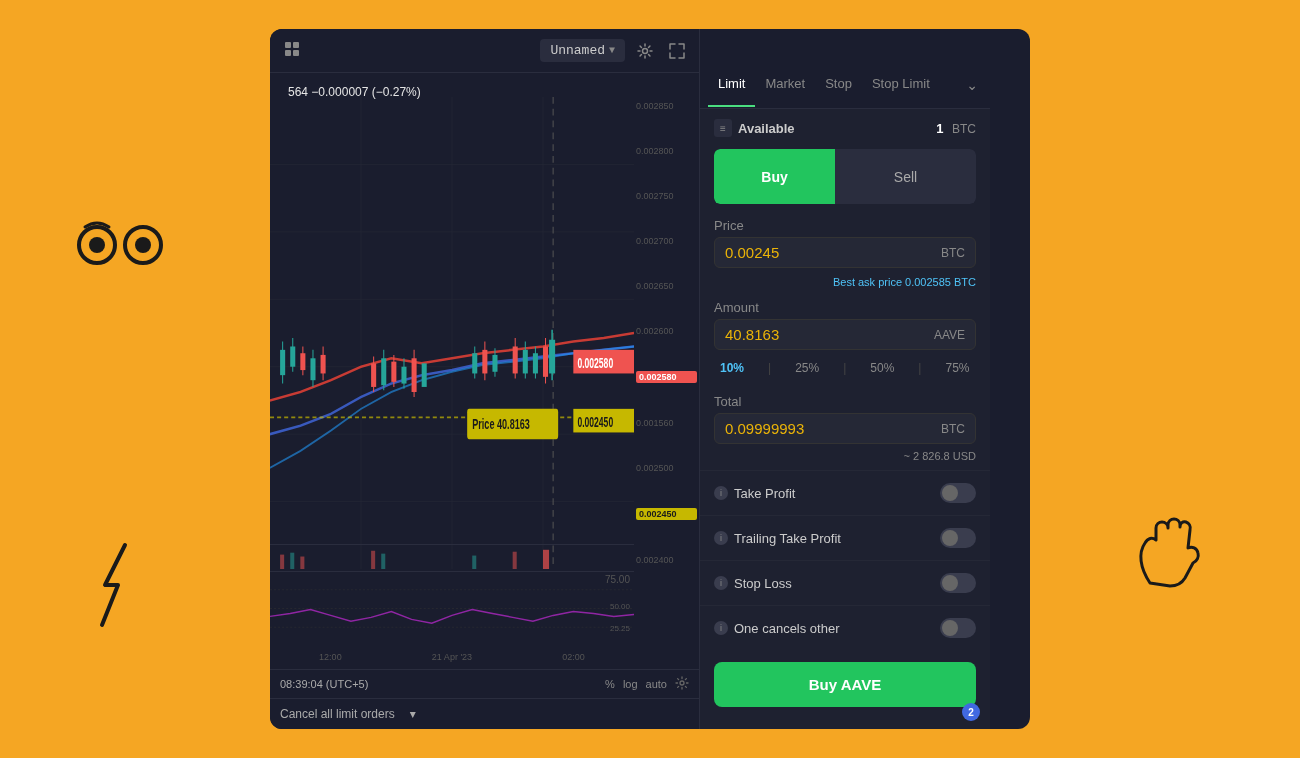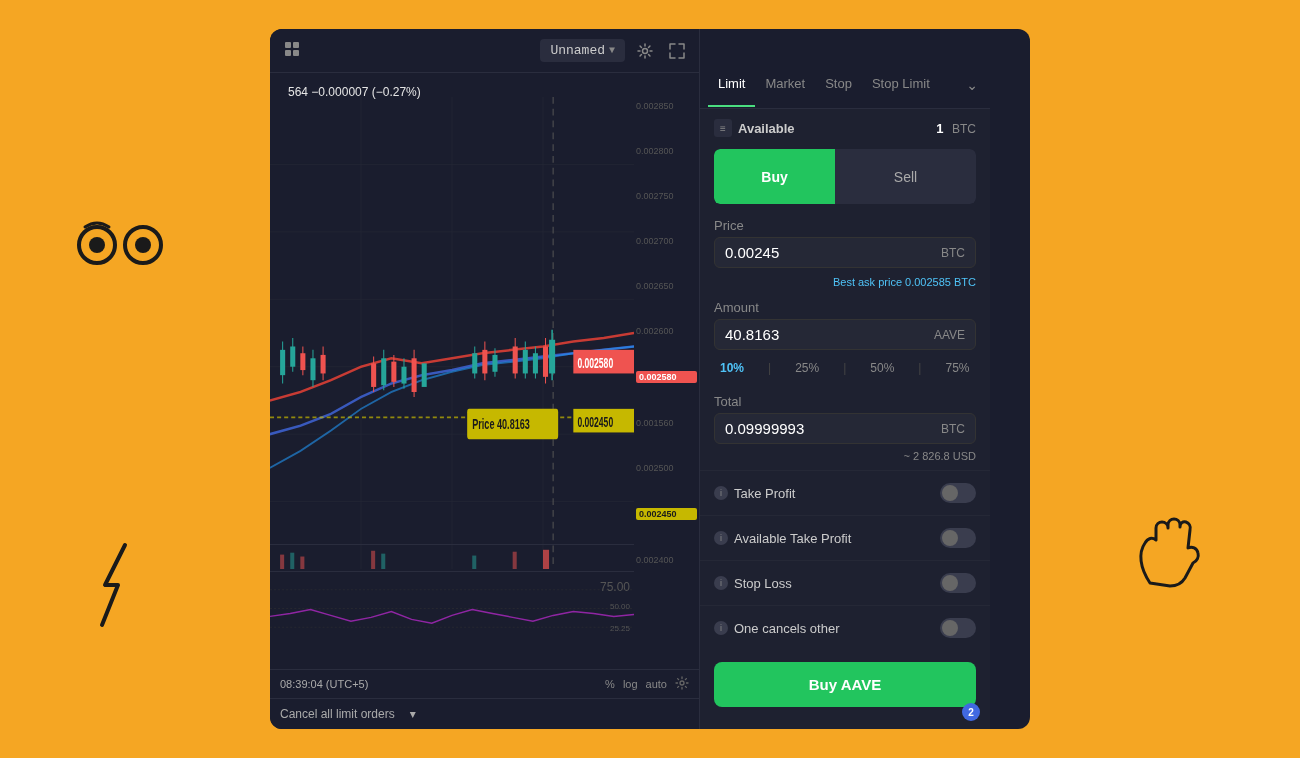--- a/index.html
+++ b/index.html
@@ -284,21 +284,21 @@
       align-items: center;
       background: #252836;
       border-radius: 6px;
       padding: 6px 10px;
       border: 1px solid #333;
     }
     .field-input {
       flex: 1;
       background: none;
       border: none;
-      color: #ffffff;
+      color: #eab308;
       font-size: 15px;
       outline: none;
     }
     .field-currency {
       font-size: 12px;
       color: #888;
       margin-left: 6px;
     }
 
     .best-ask {
@@ -565,31 +565,36 @@
           <rect x="100" y="6" width="4" height="19" fill="#ef5350" opacity="0.5"></rect>
           <rect x="110" y="9" width="4" height="16" fill="#26a69a" opacity="0.5"></rect>
           <rect x="200" y="11" width="4" height="14" fill="#26a69a" opacity="0.5"></rect>
           <rect x="240" y="7" width="4" height="18" fill="#ef5350" opacity="0.5"></rect>
           <rect x="270" y="5" width="6" height="20" fill="#ef5350" opacity="0.7"></rect>
         </svg>
       </div>
 
       <div style="position:absolute;left:0;bottom:24px;right:65px;height:74px;border-top:1px solid #2a2d3e;">
         
-        <div style="position:absolute;right:4px;top:8px;font-size:12px;color:#555;">75.00</div>
+        <div style="position:absolute;right:4px;top:2px;font-size:10px;color:#555;">75.00</div>
         <div style="position:absolute;right:4px;top:30px;font-size:8px;color:#555;">50.00</div>
         <div style="position:absolute;right:4px;bottom:12px;font-size:8px;color:#555;">25.25</div>
         <svg width="100%" height="100%" viewBox="0 0 360 74" preserveAspectRatio="none">
           <line x1="0" y1="18" x2="360" y2="18" stroke="#333" stroke-width="0.5" stroke-dasharray="2,2"></line>
           <line x1="0" y1="37" x2="360" y2="37" stroke="#333" stroke-width="0.5" stroke-dasharray="2,2"></line>
           <line x1="0" y1="56" x2="360" y2="56" stroke="#333" stroke-width="0.5" stroke-dasharray="2,2"></line>
           <polyline points="0,45 20,42 40,38 60,44 80,50 100,46 120,40 140,48 160,52 180,44 200,38 220,42 240,46 260,50 280,44 300,40 320,42 340,45 360,43" fill="none" stroke="#9c27b0" stroke-width="1.5" opacity="0.9"></polyline>
         </svg>
       </div>
 
+      <div style="position:absolute;bottom:0;left:0;right:65px;height:24px;display:flex;align-items:center;justify-content:space-around;padding:0 4px;">
+        <span style="font-size:9px;color:#555;">12:00</span>
+        <span style="font-size:9px;color:#555;">21 Apr '23</span>
+        <span style="font-size:9px;color:#555;">02:00</span>
+      </div>
 
     </div>
 
     <div class="chart-footer">
       <span class="time-utc">08:39:04 (UTC+5)</span>
       <div class="chart-footer-icons">
         <span>%</span>
         <span>log</span>
         <span>auto</span>
         <span>
@@ -679,21 +684,21 @@
       <div class="toggle-label-row">
         <div class="toggle-info">i</div>
         <span>Take Profit</span>
       </div>
       <div class="toggle-switch"></div>
     </div>
 
     <div class="toggle-row">
       <div class="toggle-label-row">
         <div class="toggle-info">i</div>
-        <span>Available Take Profit</span>
+        <span>Trailing Take Profit</span>
       </div>
       <div class="toggle-switch"></div>
     </div>
 
     <div class="toggle-row">
       <div class="toggle-label-row">
         <div class="toggle-info">i</div>
         <span>Stop Loss</span>
       </div>
       <div class="toggle-switch"></div>

